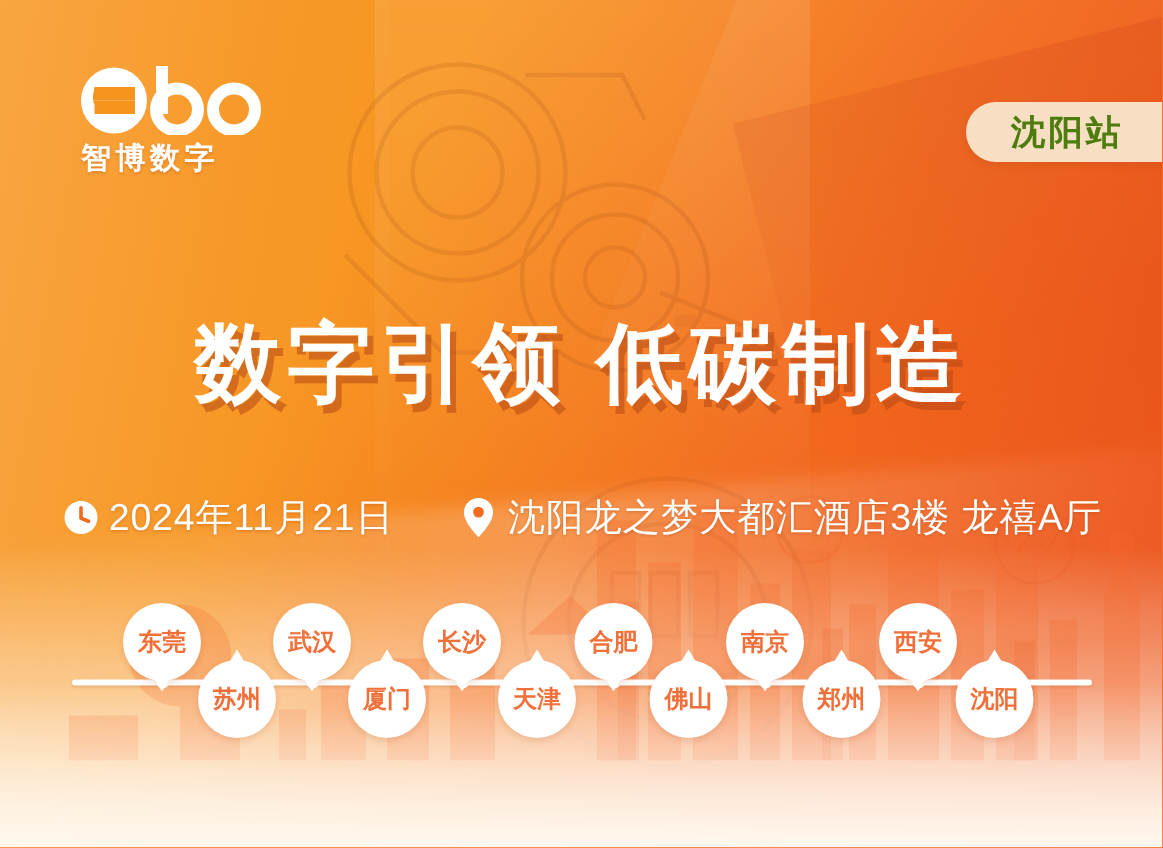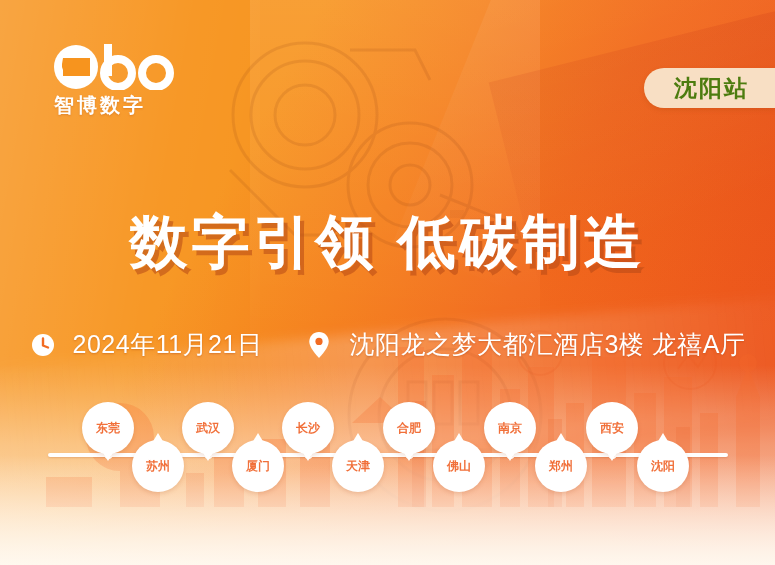--- a/index.html
+++ b/index.html
@@ -89,42 +89,42 @@
     color:#FFFFFF;font-size:34px;font-weight:bold;letter-spacing:1px;
     text-shadow:3px 3px 0 rgba(183,73,22,.5);
     white-space:nowrap;
   }
   
   .meta{
     position:absolute;left:0;right:0;top:328px;
     display:flex;justify-content:center;align-items:center;gap:44px;
     white-space:nowrap;
   }
-  .meta-item{display:flex;align-items:center;gap:17px;}
+  .meta-item{display:flex;align-items:center;gap:6px;}
   .meta-item .txt{
     color:#FFFFFF;font-size:25px;font-weight:normal;letter-spacing:.5px;
     text-shadow:0 1px 2px rgba(160,60,15,.35);
   }
   
   .timeline{position:absolute;left:0;top:400px;width:775px;height:110px;}
   .tl-line{
     position:absolute;left:48px;top:53px;width:680px;height:4px;
     background:#FFFFFF;border-radius:2px;box-shadow:0 1px 2px rgba(160,60,15,.2);
   }
   .tl-stop{position:absolute;top:0;height:110px;width:0;}
   .tl-dot{
     position:absolute;left:-4.5px;top:50px;width:9px;height:9px;border-radius:50%;
     background:#F06A25;border:2px solid #FFFFFF;box-sizing:border-box;
   }
   .bubble{
     position:absolute;left:-26px;width:52px;height:52px;border-radius:50%;
     background:#FFFFFF;display:flex;align-items:center;justify-content:center;
     box-shadow:0 2px 4px rgba(170,70,20,.18);
   }
-  .bubble span{color:#F1703A;font-size:12px;font-weight:bold;letter-spacing:0px;}
+  .bubble span{color:#F1703A;font-size:16px;font-weight:bold;letter-spacing:0px;}
   .bubble.up{top:2px;}
   .bubble.down{top:40px;}
   .bubble.up:after{
     content:"";position:absolute;left:50%;bottom:-7px;margin-left:-6px;
     width:0;height:0;border-left:6px solid transparent;border-right:6px solid transparent;
     border-top:10px solid #FFFFFF;
   }
   .bubble.down:before{
     content:"";position:absolute;left:50%;top:-7px;margin-left:-6px;
     width:0;height:0;border-left:6px solid transparent;border-right:6px solid transparent;

